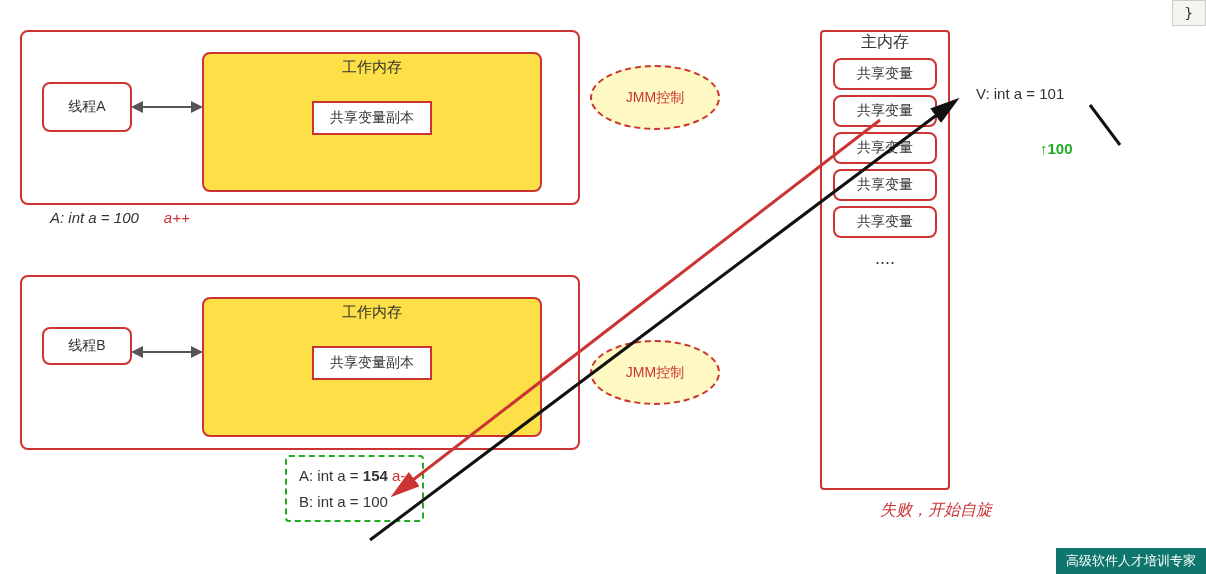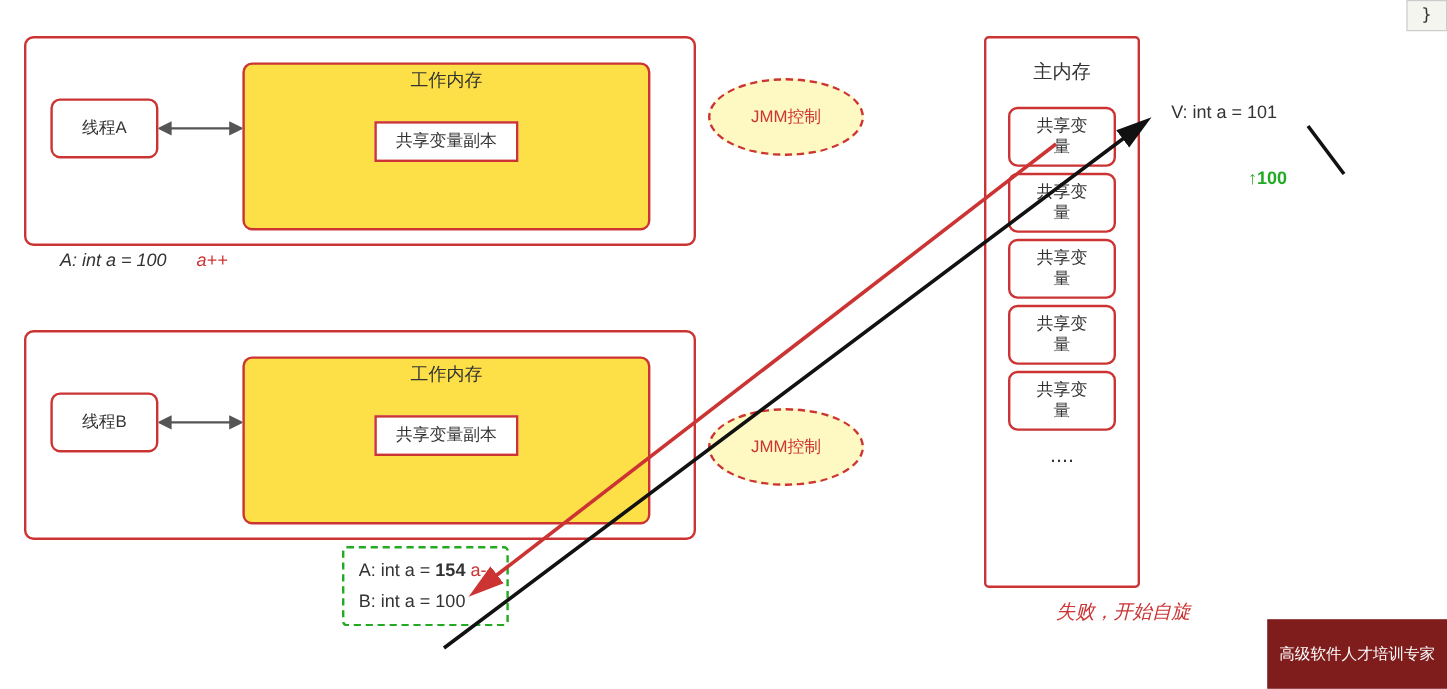--- a/index.html
+++ b/index.html
@@ -99,34 +99,34 @@
       position: absolute;
       border: 2px solid #cc3333;
       border-radius: 4px;
       background: #fff;
     }
 
     .main-mem-title {
       text-align: center;
       font-size: 16px;
       color: #333;
-      margin: 18px 0;
+      margin: 0 0;
     }
 
     
     .shared-var-item {
       border: 2px solid #cc3333;
       border-radius: 8px;
       text-align: center;
       font-size: 14px;
       color: #333;
       padding: 5px 20px;
       margin: 5px auto;
       background: #fff;
-      width: 90px;
+      width: 104px;
     }
 
     
     .annotation-a {
       position: absolute;
       font-size: 15px;
       color: #333;
     }
     .annotation-a .aplus {
       color: #cc3333;
@@ -164,24 +164,24 @@
       position: absolute;
       font-size: 16px;
       color: #cc3333;
     }
 
     
     .bottom-badge {
       position: absolute;
       bottom: 0;
       right: 0;
-      background: #7f1d1d;
+      background: #0f766e;
       color: #fff;
       font-size: 13px;
-      padding: 20px 10px;
+      padding: 4px 10px;
     }
 
     
     .overlay-svg {
       position: absolute;
       top: 0;
       left: 0;
       width: 1206px;
       height: 574px;
       pointer-events: none;
@@ -221,21 +221,21 @@
 </div>
 
 <div class="annotation-a" style="left:50px; top:209px;font-style:italic;">
   <span>A:  int a = 100</span>
   &nbsp;&nbsp;&nbsp;&nbsp;
   <span class="aplus">a++</span>
 </div>
 
 <div class="thread-box" style="left:20px; top:275px; width:560px; height:175px;">
 
-  <div class="thread-label" style="left:20px; top:50px; width:90px; height:50px;">
+  <div class="thread-label" style="left:20px; top:50px; width:90px; height:38px;">
     <span>线程B</span>
   </div>
 
   <div class="work-mem-box" style="position:absolute; left:180px; top:20px; width:340px; height:140px;">
     <div class="work-mem-title">工作内存</div>
     <div style="display:flex; justify-content:center; margin-top:20px;">
       <div class="shared-copy-box">共享变量副本</div>
     </div>
   </div>
 

